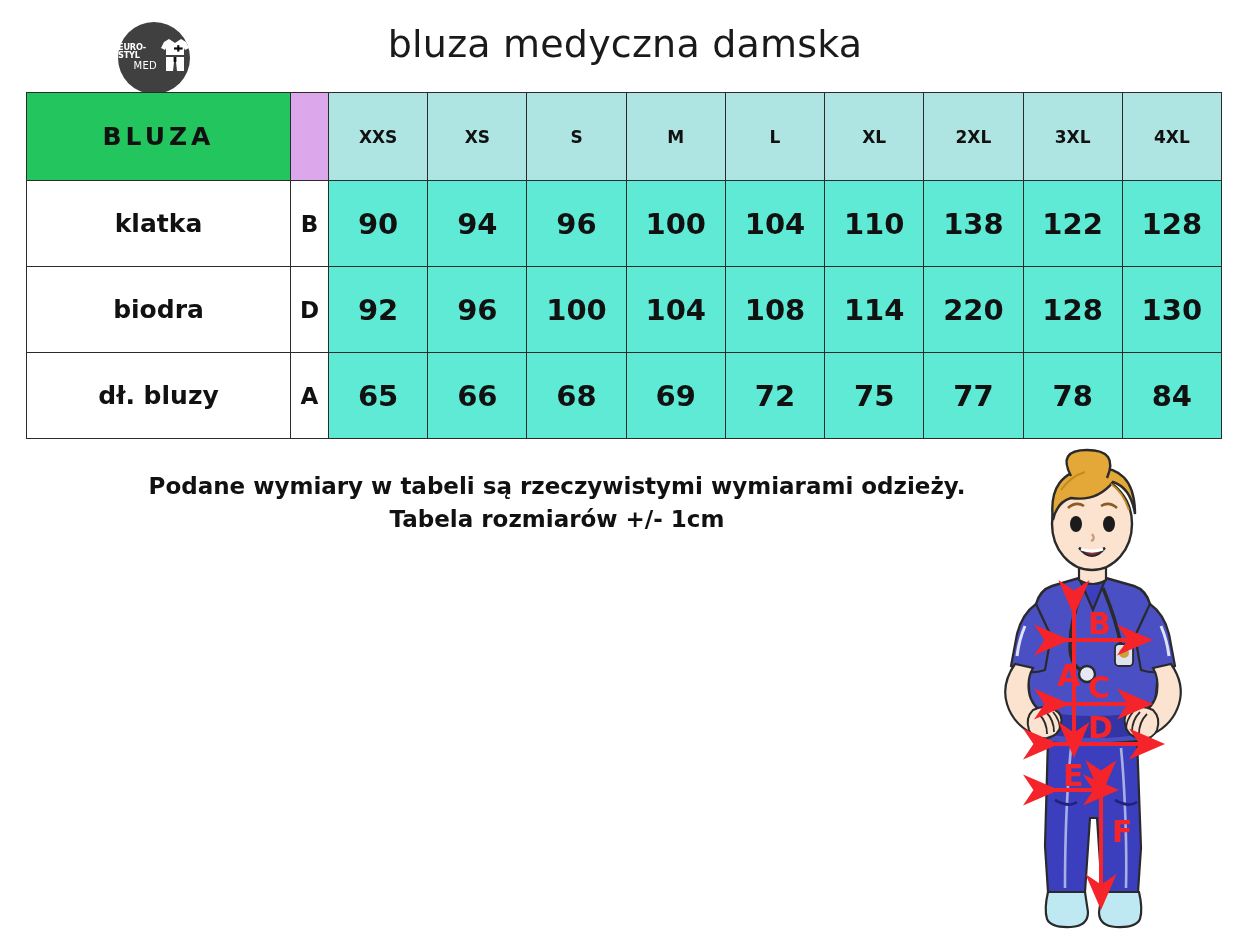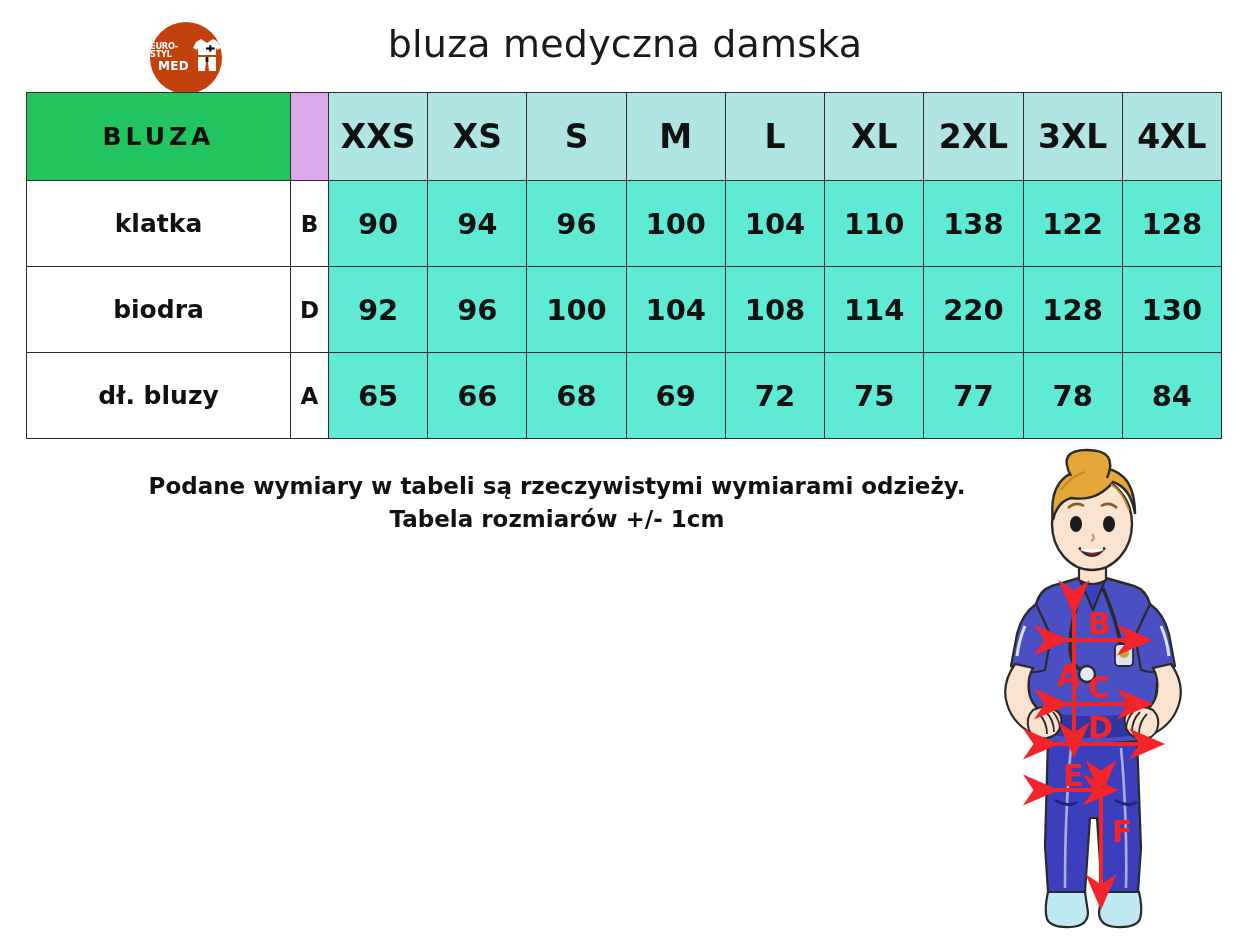--- a/index.html
+++ b/index.html
@@ -18,25 +18,24 @@
   #header {
     position: absolute;
     left: 0; top: 0;
     width: 1250px; height: 90px;
   }
   #logo {
     position: absolute;
     left: 118px; top: 22px;
     width: 72px; height: 72px;
     border-radius: 50%;
-    background: #c2410c;
+    background: #404040;
     display: flex;
     align-items: center;
     justify-content: center;
-    margin-left: 32px;
   }
   #logo-inner {
     display: flex;
     align-items: center;
     gap: 3px;
     transform: translateY(-1px);
   }
   #logo-text {
     display: flex;
     flex-direction: column;
@@ -45,22 +44,22 @@
   }
   #logo-text .l1 {
     color: #fff;
     font-size: 8.2px;
     font-weight: bold;
     letter-spacing: -0.2px;
     font-family: "DejaVu Sans", sans-serif;
   }
   #logo-text .l2 {
     color: #fff;
-    font-size: 12px;
-    font-weight: bold;
+    font-size: 10px;
+    font-weight: normal;
     margin-top: 2.5px;
     letter-spacing: 0.3px;
   }
   #page-title {
     position: absolute;
     left: 0; top: 22px;
     width: 1250px;
     text-align: center;
     font-size: 38px;
     color: #1a1a1a;
@@ -80,21 +79,21 @@
   #size-table td, #size-table th {
     border: 1.6px solid #2b2b2b;
     text-align: center;
     vertical-align: middle;
     padding: 0;
     font-weight: bold;
     color: #111;
   }
   thead th {
     height: 88px;
-    font-size: 33px;
+    font-size: 17px;
   }
   th.head-label {
     background: #22c55e;
     letter-spacing: 4px;
     font-size: 25px;
     width: 264px;
   }
   th.head-letter {
     background: #dca8eb;
     width: 38px;

